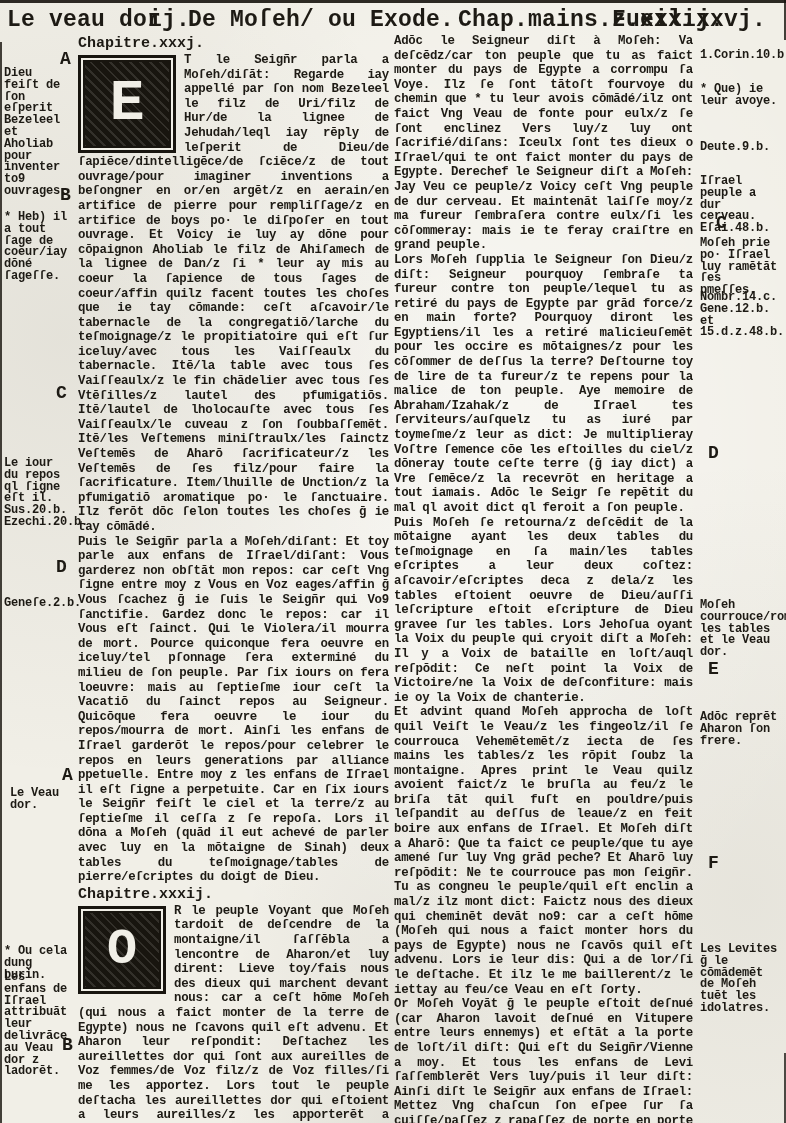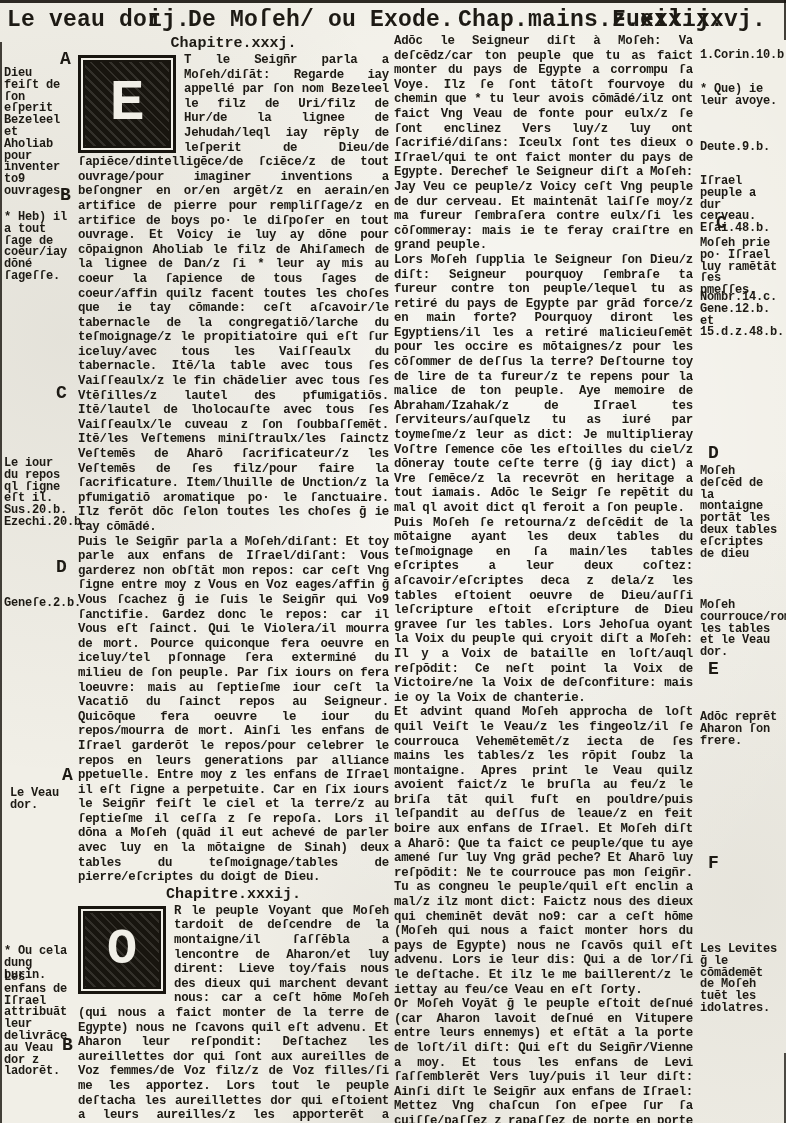--- a/index.html
+++ b/index.html
@@ -20,21 +20,21 @@
   .edge-br{position:absolute;right:0;bottom:0;width:2px;height:70px;background:#16130d;opacity:.75;}
 
   .hdr span{position:absolute;font-weight:700;white-space:nowrap;}
   .hdr .h-big{font-size:23px;letter-spacing:.2px;top:7px;}
 
   .col{position:absolute;top:34px;}
   .col-left{left:78px;width:311px;}
   .col-right{left:394px;width:299px;}
   .bt{font-weight:700;font-size:12.4px;line-height:14.6px;text-align:justify;
       letter-spacing:-0.25px;word-spacing:-0.5px;margin:0;}
-  .chap{text-align:center;font-weight:700;font-size:15px;line-height:19px;margin:0;}
+  .chap{font-weight:700;font-size:15px;line-height:19px;margin:0;}
   .dc{float:left;background:#18150f;color:#f1efe7;display:flex;align-items:center;justify-content:center;
       font-weight:700;margin:2px 8px 2px 0;
       background-image:repeating-linear-gradient(45deg,#18150f 0 5px,#33302a 5px 7px);
       box-shadow:inset 0 0 0 2px #f1efe7, inset 0 0 0 4px #18150f;
       border:3px solid #18150f;}
   .dc1{width:92px;height:92px;font-size:58px;}
   .dc2{width:82px;height:82px;font-size:50px;}
   .mcol{position:absolute;top:0;height:100%;}
   .m-left{left:2px;width:74px;}
   .m-right{left:694px;width:92px;}
@@ -94,20 +94,19 @@
 
   <div class="mcol m-right">
     <div class="mnote" style="top:50px;left:6px;width:82px">1.Corin.10.b.</div>
     <div class="mnote" style="top:84px;left:6px;width:80px">* Que) ie leur avoye.</div>
     <div class="mnote" style="top:142px;left:6px;width:80px">Deute.9.b.</div>
     <div class="mnote" style="top:176px;left:6px;width:80px">Iſrael peuple a dur cerveau. Eſai.48.b.</div>
     <span class="mletter" style="top:214px;left:22px">C</span>
     <div class="mnote" style="top:238px;left:6px;width:80px">Moſeh prie po· Iſrael luy ramētāt ſes pmeſſes.</div>
     <div class="mnote" style="top:292px;left:6px;width:80px">Nombr.14.c. Gene.12.b. et 15.d.z.48.b.</div>
     <span class="mletter" style="top:444px;left:14px">D</span>
-    <div class="mnote" style="top:466px;left:6px;width:80px">Moſeh deſcēd de la montaigne portāt les deux tables eſcriptes de dieu</div>
     <div class="mnote" style="top:600px;left:6px;width:80px">Moſeh courrouce/rompt les tables et le Veau dor.</div>
     <span class="mletter" style="top:660px;left:14px">E</span>
     <div class="mnote" style="top:712px;left:6px;width:80px">Adōc reprēt Aharon ſon frere.</div>
     <span class="mletter" style="top:854px;left:14px">F</span>
     <div class="mnote" style="top:944px;left:6px;width:80px">Les Levites ḡ le cōmādemēt de Moſeh tuēt les idolatres.</div>
   </div>
 </div>
 
 </body></html>

